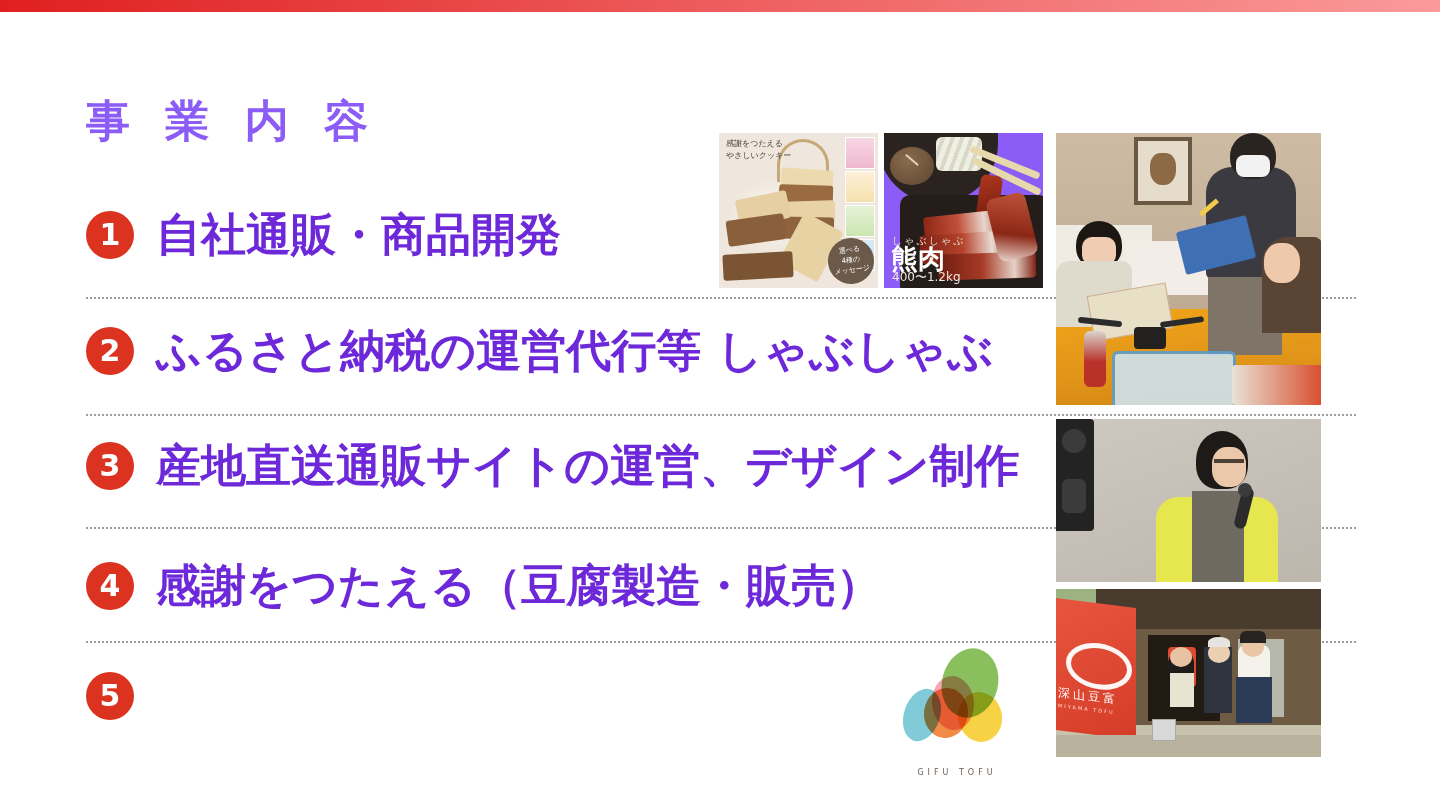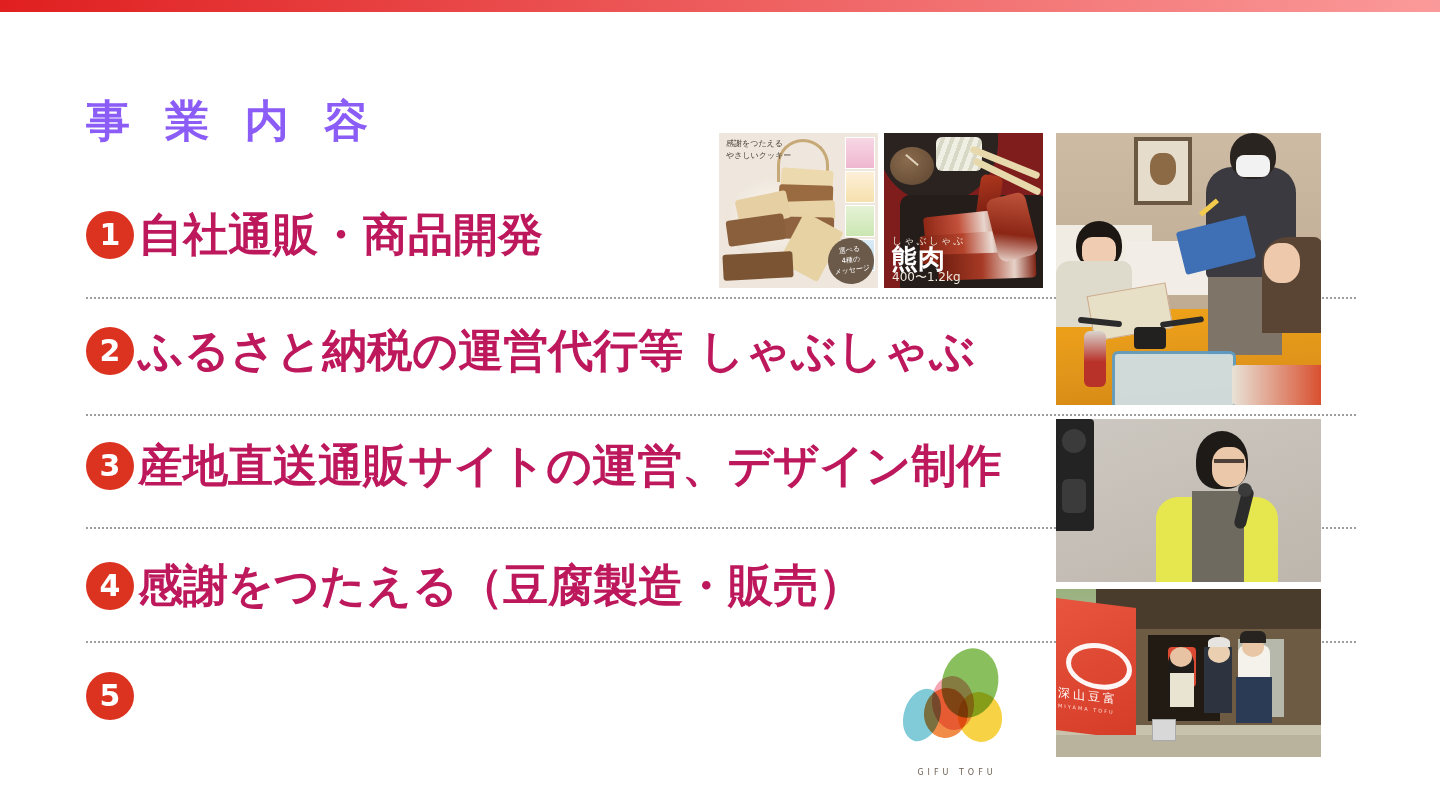--- a/index.html
+++ b/index.html
@@ -42,22 +42,22 @@
   }
   .badge{
     width:48px;height:48px;border-radius:50%;
     background:#dc3220;color:#fff;
     display:flex;align-items:center;justify-content:center;
     font-size:30px;font-weight:700;line-height:1;
     flex:0 0 48px;
     font-family:"DejaVu Sans","Liberation Sans",sans-serif;
   }
   .item-text{
-    margin-left:4px;
-    font-size:45px;font-weight:700;color:#be185d;
+    margin-left:22px;
+    font-size:45px;font-weight:700;color:#6d28d9;
     line-height:1.08;white-space:nowrap;
     font-family:"DejaVu Sans","Liberation Sans",sans-serif;
   }
 
   
   .photo{position:absolute;overflow:hidden;background:#ddd;}
 
   
   .p-cookies{left:719px;top:133px;width:159px;height:155px;background:#efe7dd;}
   .cookie-plate{
@@ -85,21 +85,21 @@
   .ck-swatches{position:absolute;right:3px;top:4px;width:30px;}
   .sw{height:30px;margin-bottom:2px;border:1px solid #fff;}
   .ck-badge{
     position:absolute;right:4px;bottom:4px;width:46px;height:46px;border-radius:50%;
     background:#6b5a4a;color:#fff;font-size:7px;line-height:1.4;
     display:flex;align-items:center;justify-content:center;text-align:center;
     transform:rotate(-8deg);font-family:"DejaVu Sans",sans-serif;
   }
 
   
-  .p-meat{left:884px;top:133px;width:159px;height:155px;background:#7f1d1d;}
+  .p-meat{left:884px;top:133px;width:159px;height:155px;background:#8b5cf6;}
   .meat-bowl{
     position:absolute;left:-6px;top:-4px;width:120px;height:74px;
     background:#2a2320;border-radius:0 0 60px 60px;
   }
   .shiitake{
     position:absolute;left:6px;top:14px;width:44px;height:38px;border-radius:50%;
     background:radial-gradient(ellipse at 40% 35%,#8a6b4d,#5d4530);
   }
   .shiitake:after{
     content:"";position:absolute;left:14px;top:12px;width:16px;height:2px;

